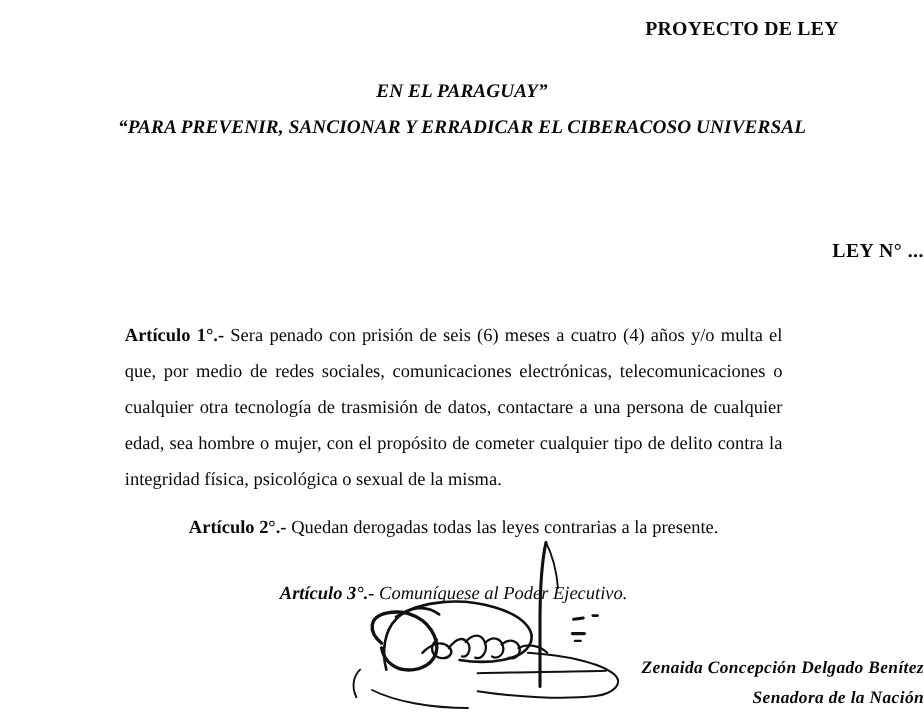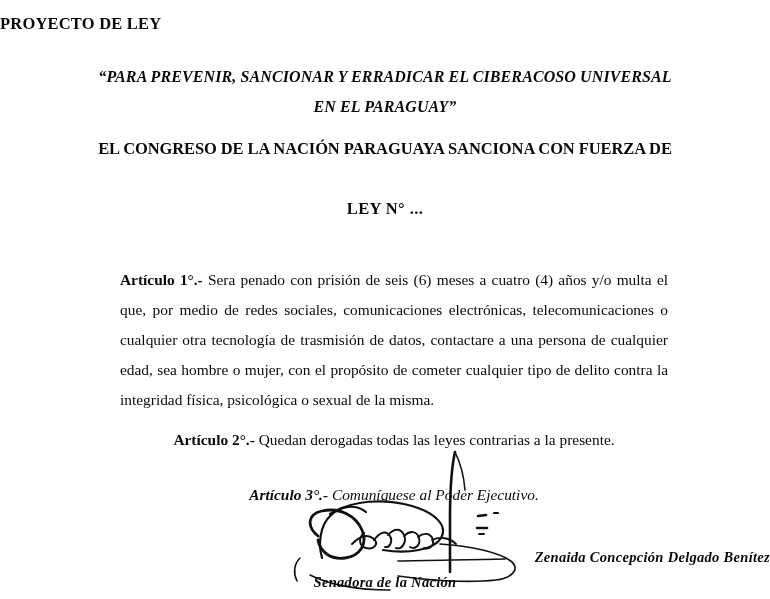--- a/index.html
+++ b/index.html
@@ -23,21 +23,21 @@
     inset: 0;
     background: #ffffff;
   }
 
   
   .doc-title {
     position: absolute;
     top: 14px;
     left: 0;
     width: 699px;
-    text-align: left;
+    text-align: right;
     font-weight: bold;
     font-size: 16.5px;
     letter-spacing: 0.2px;
   }
 
   .subtitle-block {
     position: absolute;
     top: 62px;
     left: 95px;
     width: 580px;
@@ -58,30 +58,30 @@
     font-weight: bold;
     font-size: 16.5px;
     letter-spacing: -0.1px;
   }
 
   .ley-line {
     position: absolute;
     top: 199px;
     left: 0;
     width: 770px;
-    text-align: center;
+    text-align: right;
     font-weight: bold;
     font-size: 16.5px;
     letter-spacing: 0.4px;
   }
 
   
   .article {
     position: absolute;
-    left: 120px;
+    left: 104px;
     width: 548px;
     font-size: 15.4px;
     line-height: 30px;
     text-align: justify;
     text-justify: inter-word;
   }
   .article.last-no-justify {
     text-align: center;
   }
   .art-label {
@@ -117,40 +117,39 @@
     font-style: italic;
     font-weight: bold;
     font-size: 14.5px;
     letter-spacing: 0.3px;
   }
   .sig-role {
     position: absolute;
     top: 574px;
     left: 0;
     width: 770px;
-    text-align: center;
+    text-align: right;
     font-style: italic;
     font-weight: bold;
     font-size: 14.5px;
     letter-spacing: 0.3px;
   }
 </style>
 </head>
 <body>
 
 <div class="page">
 
   <div class="doc-title">PROYECTO DE LEY</div>
 
   <div class="subtitle-block">
+    <div>EN EL PARAGUAY”</div>
     <div>“PARA PREVENIR, SANCIONAR Y ERRADICAR EL CIBERACOSO UNIVERSAL</div>
-    <div>EN EL PARAGUAY”</div>
   </div>
 
-  <div class="congress-line">EL CONGRESO DE LA NACIÓN PARAGUAYA SANCIONA CON FUERZA DE</div>
 
   <div class="ley-line">LEY N° ...</div>
 
   <p class="article" id="article-1">
     <span class="art-label">Artículo 1°.-</span><span> Sera penado con prisión de seis (6) meses a cuatro (4) años y/o multa el que, por medio de redes sociales, comunicaciones electrónicas, telecomunicaciones o cualquier otra tecnología de trasmisión de datos, contactare a una persona de cualquier edad, sea hombre o mujer, con el propósito de cometer cualquier tipo de delito contra la integridad física, psicológica o sexual de la misma.</span>
   </p>
 
   <p class="article last-no-justify" id="article-2">
     <span class="art-label">Artículo 2°.-</span><span> Quedan derogadas todas las leyes contrarias a la presente.</span>
   </p>

